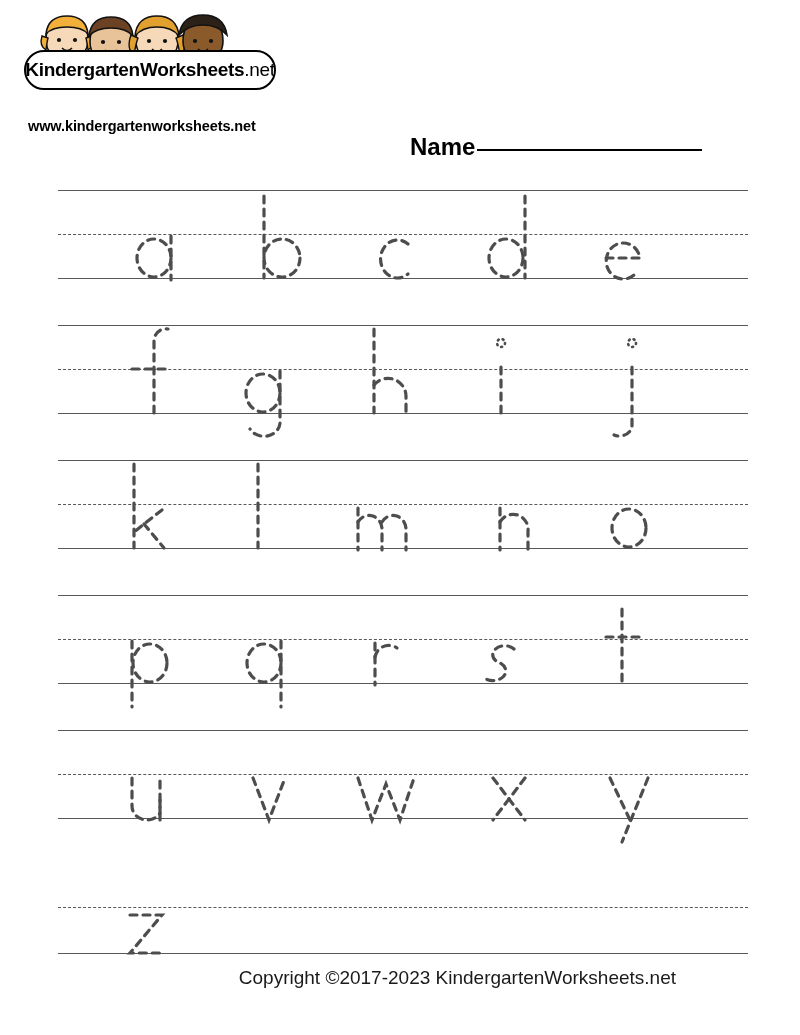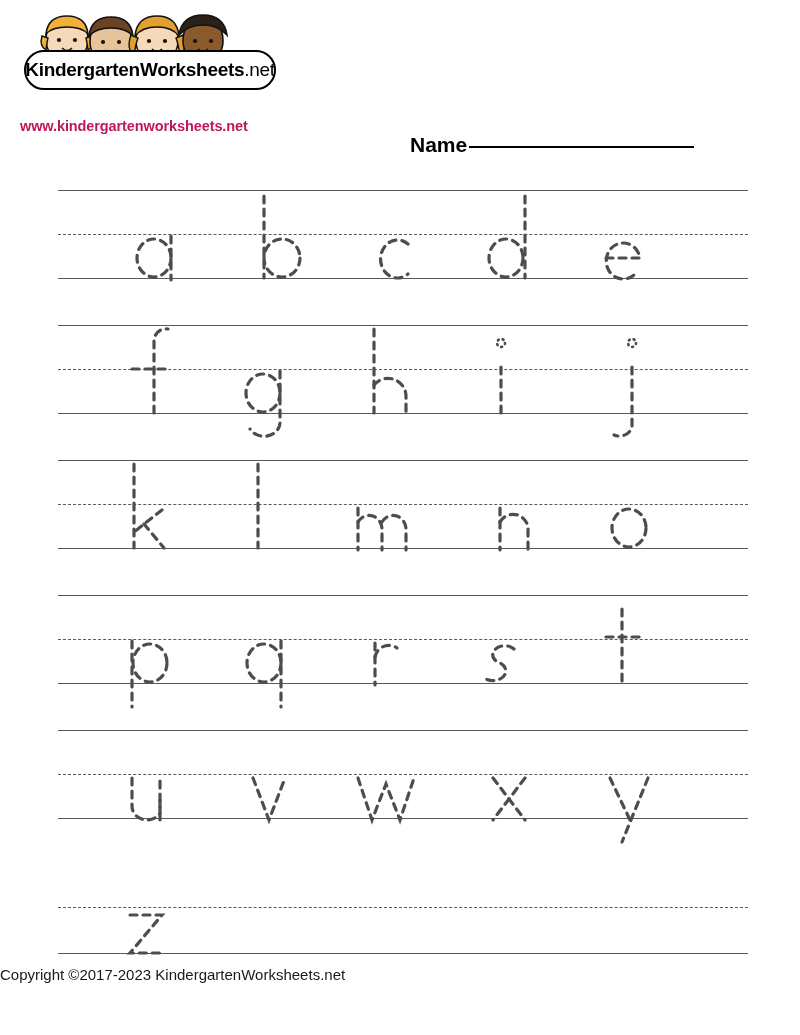--- a/index.html
+++ b/index.html
@@ -50,42 +50,42 @@
   }
   .logo-text {
     font-size: 19px;
     font-weight: bold;
     letter-spacing: -0.3px;
     white-space: nowrap;
   }
   .logo-text .thin { font-weight: normal; }
   .logo-url {
     position: absolute;
-    left: 20px;
+    left: 28px;
     top: 118px;
     font-size: 14.5px;
     font-weight: bold;
-    color: #be185d;
+    color: #000000;
     letter-spacing: -0.1px;
   }
   .title {
     position: absolute;
     left: 278px;
     top: 30px;
     width: 510px;
     font-size: 23px;
     font-weight: bold;
     letter-spacing: -0.2px;
     white-space: nowrap;
   }
   .name-row {
     position: absolute;
     left: 410px;
     top: 133px;
-    font-size: 21px;
+    font-size: 24px;
     font-weight: bold;
     letter-spacing: 0px;
     white-space: nowrap;
   }
   .name-line {
     display: inline-block;
     border-bottom: 2.2px solid #000;
     width: 225px;
     height: 1px;
     vertical-align: 4px;
@@ -124,22 +124,22 @@
     stroke-dasharray: 1 4;
     stroke-width: 2.6;
   }
 
   
   .footer {
     position: absolute;
     left: 0;
     top: 964px;
     width: 676px;
-    text-align: left;
-    font-size: 15px;
+    text-align: right;
+    font-size: 19px;
     color: #1a1a1a;
     line-height: 1.45;
   }
 </style>
 </head>
 <body>
 
 <div class="header">
 
   <div class="logo-wrap">

